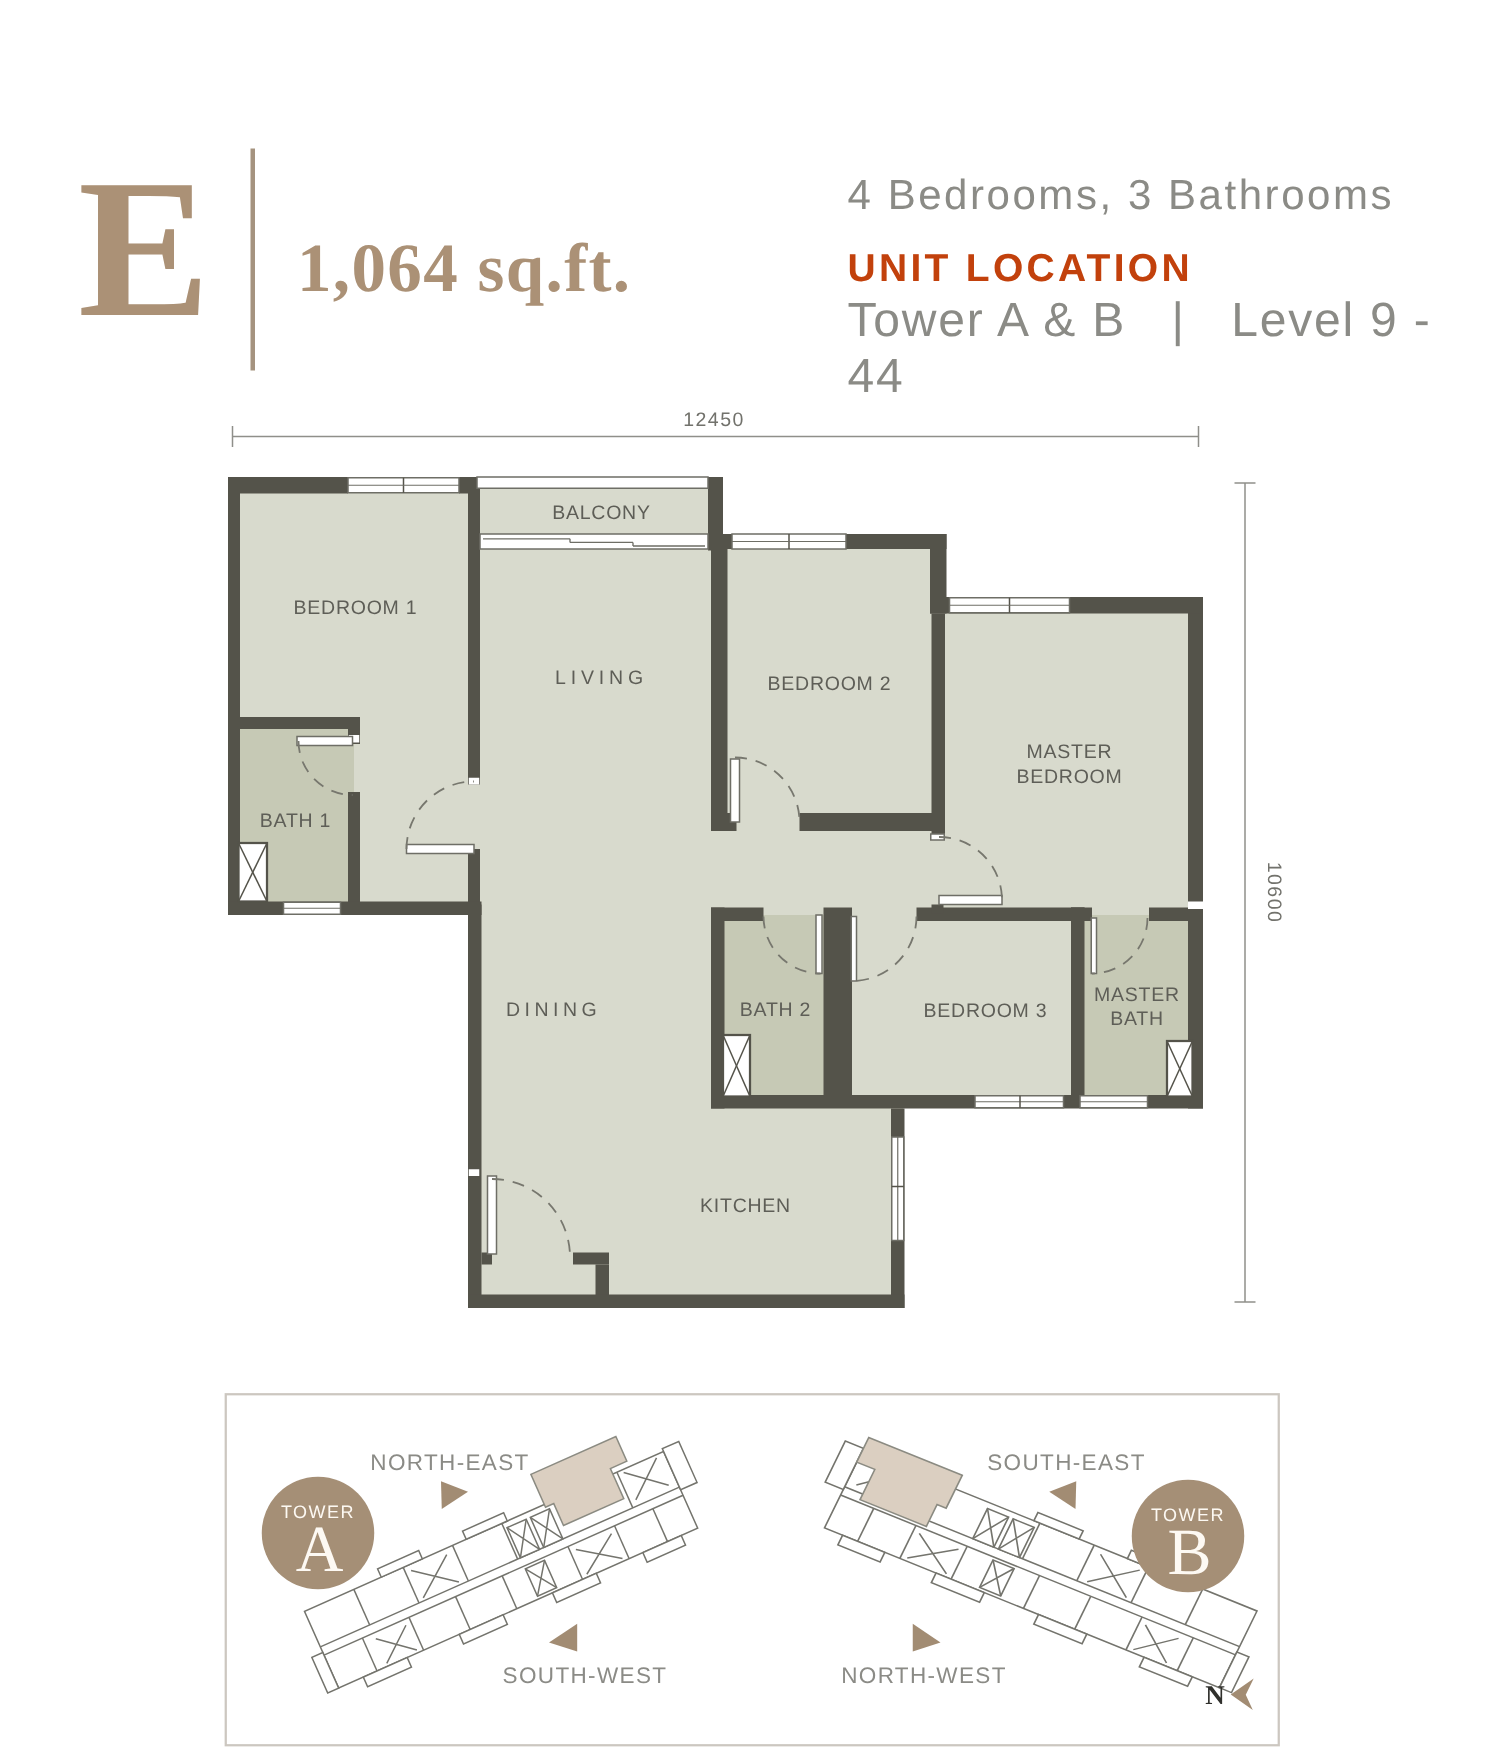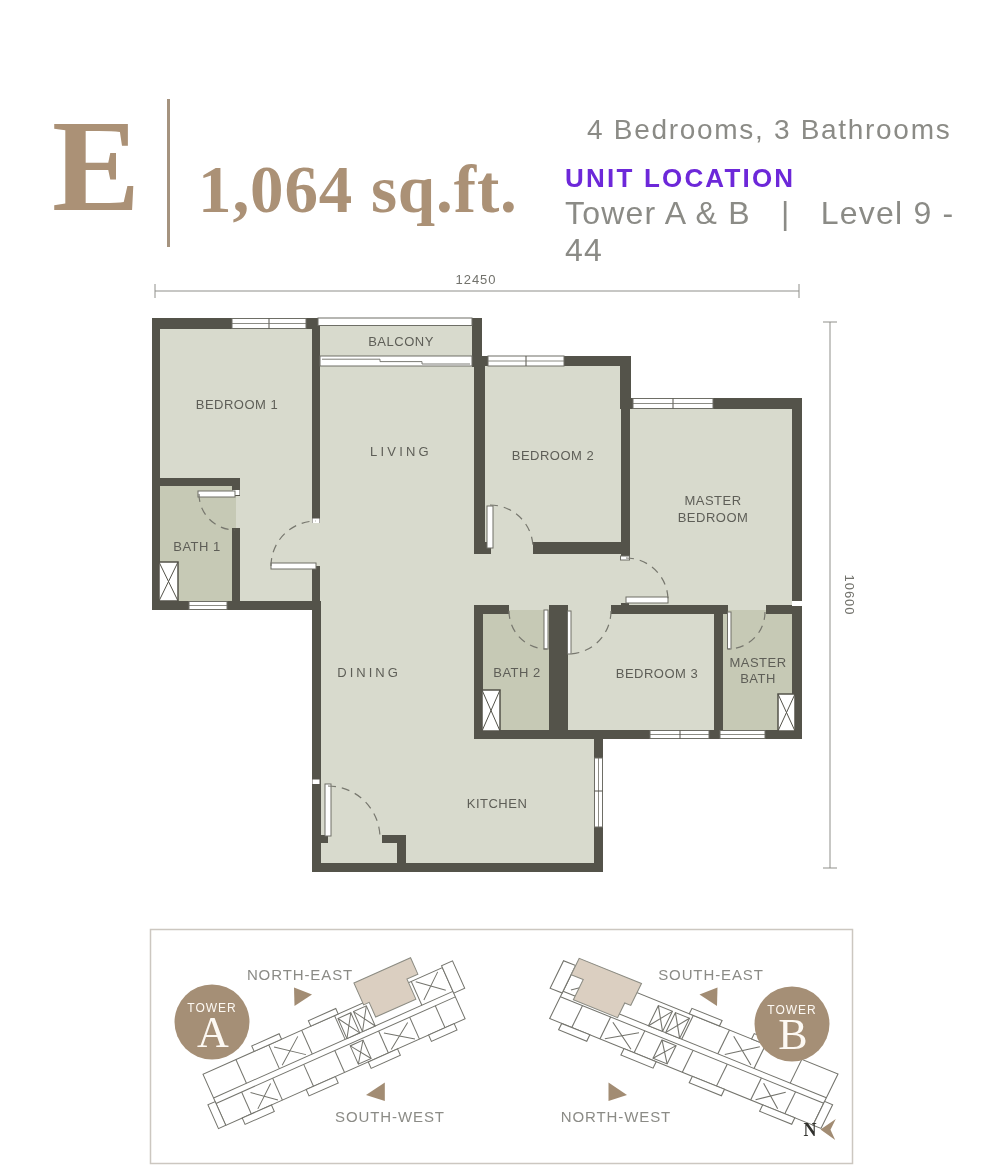--- a/index.html
+++ b/index.html
@@ -1,21 +1,21 @@
 <!DOCTYPE html>
 <html><head>
 <meta charset="utf-8">
 <style>
   html,body{margin:0;padding:0;background:#ffffff;}
   body{width:1000px;height:1174px;position:relative;font-family:"Liberation Sans",sans-serif;}
   #bigE{position:absolute;left:52px;top:100px;font-family:"Liberation Serif",serif;font-size:132px;font-weight:bold;color:#ab9176;line-height:1;}
   #divider{position:absolute;left:167px;top:99px;width:3px;height:148px;background:#a5937f;}
-  #sqft{position:absolute;left:198px;top:156px;font-family:"Liberation Serif",serif;font-size:67px;font-weight:bold;color:#ab9176;line-height:1;letter-spacing:0.9px;}
-  #hdr1{position:absolute;left:587px;top:114px;font-size:28px;color:#8b8b86;letter-spacing:1.7px;}
-  #hdr2{position:absolute;left:565px;top:163px;font-size:26px;font-weight:bold;color:#6d28d9;letter-spacing:2.2px;}
+  #sqft{position:absolute;left:198px;top:156px;font-family:"Liberation Serif",serif;font-size:46px;font-weight:bold;color:#ab9176;line-height:1;letter-spacing:0.9px;}
+  #hdr1{position:absolute;left:565px;top:114px;font-size:28px;color:#8b8b86;letter-spacing:1.7px;}
+  #hdr2{position:absolute;left:565px;top:163px;font-size:26px;font-weight:bold;color:#c2410c;letter-spacing:2.2px;}
   #hdr3{position:absolute;left:565px;top:195px;font-size:32px;color:#8b8b86;letter-spacing:1.2px;}
 </style>
 </head>
 <body>
 <div id="bigE">E</div>
 <div id="divider"></div>
 <div id="sqft">1,064 sq.ft.</div>
 <div id="hdr1">4 Bedrooms, 3 Bathrooms</div>
 <div id="hdr2">UNIT LOCATION</div>
 <div id="hdr3">Tower A &amp; B&nbsp;&nbsp; |&nbsp;&nbsp; Level 9 - 44</div>

